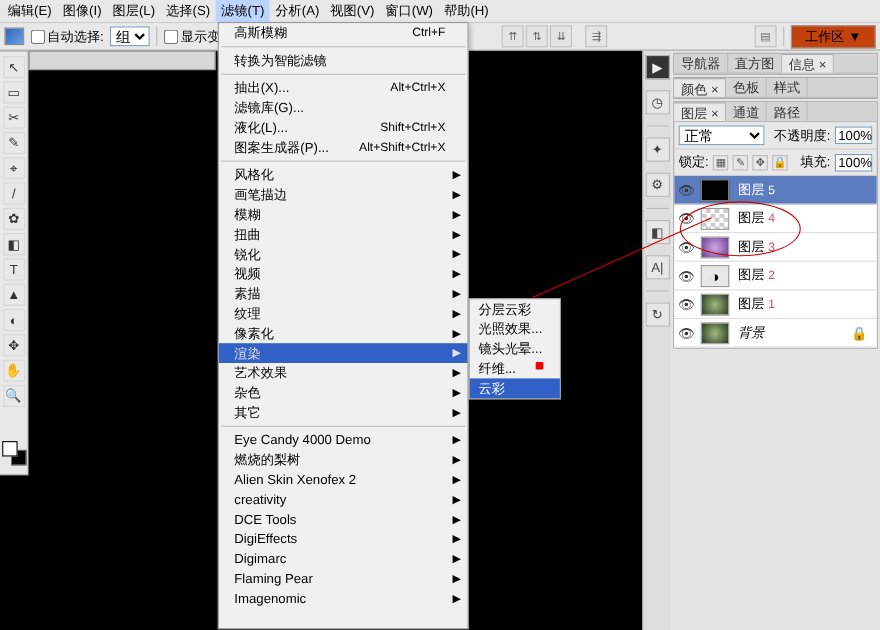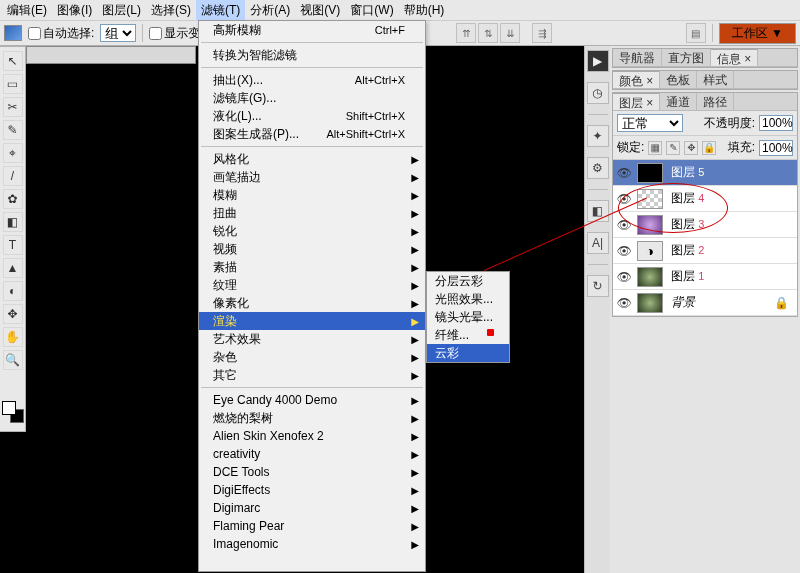--- a/index.html
+++ b/index.html
@@ -73,21 +73,21 @@
   .dropdown {
     position:absolute; z-index:50;
     background:#f0f0f0; border:1px solid #999;
     box-shadow:2px 2px 4px rgba(0,0,0,.2);
   }
   #filter-menu { left:198px; top:20px; width:228px; }
   .menu-row {
     display:flex; align-items:center; height:18px; padding:0 20px 0 14px;
     position:relative;
   }
-  .menu-row:hover, .menu-row.highlighted { background:#3161c7; color:#fde047;}
+  .menu-row:hover, .menu-row.highlighted { background:#3161c7; color:#e5e5e5;}
   .menu-row .shortcut { margin-left:auto; font-size:11px;}
   .menu-row .arrow { position:absolute; right:6px; font-size:10px;}
   .menu-sep { height:1px; background:#c0c0c0; margin:3px 2px;}
   #sub-menu { left:426px; top:271px; width:84px;}
   #sub-menu .menu-row { padding:0 10px 0 8px;}
   #sub-menu .menu-row.highlighted { background:#3161c7; color:#ffffff;}
 
   
   .panel-col {
     position:absolute; right:0; top:46px; width:190px; height:527px;
@@ -379,21 +379,21 @@
   </div>
 
   <div class="panel">
     <div class="tabs">
       <div class="tab active">图层 ×</div>
       <div class="tab">通道</div>
       <div class="tab">路径</div>
     </div>
     <div class="layer-panel-body">
       <div class="layer-controls">
-        <select class="select-field" style="width:66px">
+        <select class="select-field" style="width:78px">
           <option>正常</option>
         </select>
         <div class="opacity-row">
           <span>不透明度:</span>
           <span class="num-field">100%</span>
         </div>
       </div>
       <div class="lock-row">
         <span>锁定:</span>
         <span class="lock-icon">▦</span>

